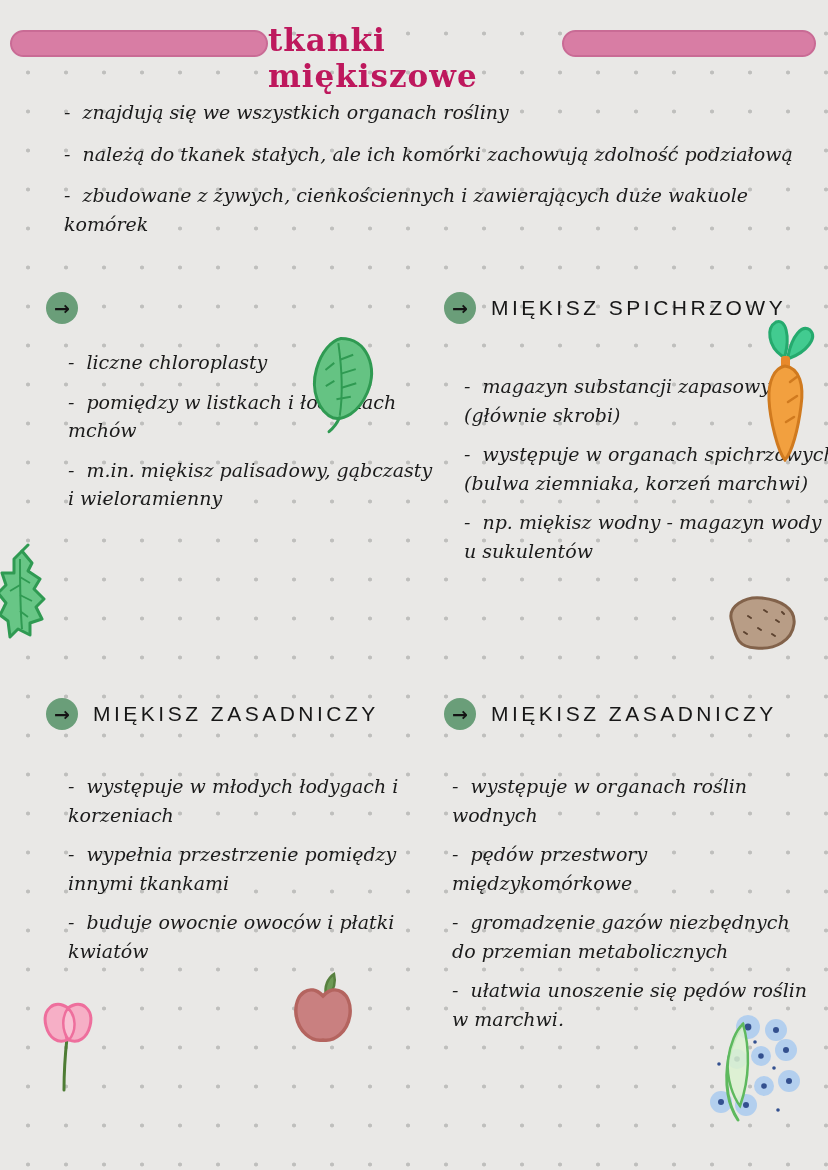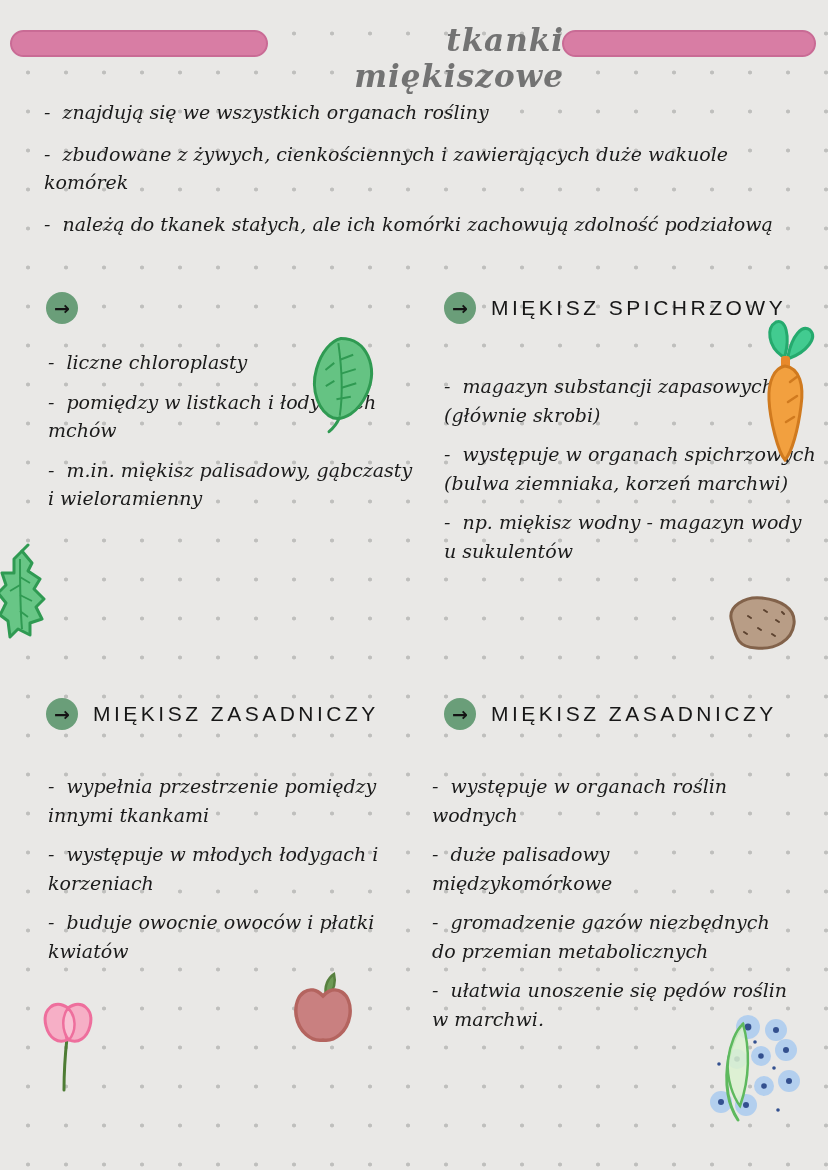--- a/index.html
+++ b/index.html
@@ -8,25 +8,25 @@
     background-color:#e9e8e6;
     background-image:radial-gradient(circle,#bfbfbd 1.7px,rgba(0,0,0,0) 2.3px);
     background-size:38px 39px;background-position:9px 14px;
     font-family:"DejaVu Serif",serif;color:#1b1b1b;
   }
   
   .banner{position:absolute;top:30px;height:27px;border-radius:14px;
     background:#d87da4;border:2px solid #c96b95;box-sizing:border-box;}
   .banner.left{left:10px;width:258px;}
   .banner.right{left:562px;width:254px;}
-  .page-title{position:absolute;top:22px;left:268px;width:296px;text-align:right;
-    font-style:italic;font-weight:bold;font-size:31px;color:#737373;letter-spacing:1px;
+  .page-title{position:absolute;top:22px;left:268px;width:296px;text-align:left;
+    font-weight:bold;font-size:31px;color:#be185d;letter-spacing:1px;
     font-family:"DejaVu Serif",serif;}
   
-  .hand{font-style:italic;font-size:19px;line-height:1.5;}
+  .hand{font-style:italic;font-size:19px;line-height:1.5;margin-left:20px;}
   .hand-line{margin-bottom:11px;}
   .hand-line .dash{margin-right:12px;}
   .intro{position:absolute;left:44px;top:98px;width:756px;}
   .intro .hand-line{margin-bottom:13px;}
   
   .sec-header{position:absolute;display:flex;align-items:center;gap:15px;}
   .arrow-circle{width:32px;height:32px;border-radius:50%;background:#6a9e79;
     display:flex;align-items:center;justify-content:center;
     font-family:"DejaVu Sans",sans-serif;font-size:19px;font-weight:bold;color:#141414;flex:0 0 auto;}
   .sec-title{font-family:"Liberation Sans",sans-serif;font-size:21px;font-weight:500;
@@ -48,22 +48,22 @@
 </style>
 </head>
 <body>
 
 <div class="banner left"></div>
 <div class="page-title">tkanki miękiszowe</div>
 <div class="banner right"></div>
 
 <div class="intro hand">
     <div class="hand-line"><span class="dash">-</span><span>znajdują się we wszystkich organach rośliny</span></div>
+    <div class="hand-line"><span class="dash">-</span><span>należą do tkanek stałych, ale ich komórki zachowują zdolność podziałową</span></div>
     <div class="hand-line"><span class="dash">-</span><span>zbudowane z żywych, cienkościennych i zawierających duże wakuole komórek</span></div>
-    <div class="hand-line"><span class="dash">-</span><span>należą do tkanek stałych, ale ich komórki zachowują zdolność podziałową</span></div>
   </div>
 
 <div class="sec-header" id="sec1-h">
   <div class="arrow-circle">→</div>
 </div>
 <div class="sec-body hand" id="sec1-b">
     <div class="hand-line"><span class="dash">-</span><span>liczne chloroplasty</span></div>
     <div class="hand-line"><span class="dash">-</span><span>pomiędzy w listkach i łodyżkach mchów</span></div>
     <div class="hand-line"><span class="dash">-</span><span>m.in. miękisz palisadowy, gąbczasty i wieloramienny</span></div>
   </div>
@@ -76,32 +76,32 @@
     <div class="hand-line"><span class="dash">-</span><span>magazyn substancji zapasowych (głównie skrobi)</span></div>
     <div class="hand-line"><span class="dash">-</span><span>występuje w organach spichrzowych (bulwa ziemniaka, korzeń marchwi)</span></div>
     <div class="hand-line"><span class="dash">-</span><span>np. miękisz wodny - magazyn wody u sukulentów</span></div>
   </div>
 
 <div class="sec-header" id="sec3-h">
   <div class="arrow-circle">→</div>
   <div class="sec-title">MIĘKISZ ZASADNICZY</div>
 </div>
 <div class="sec-body hand" id="sec3-b">
+    <div class="hand-line"><span class="dash">-</span><span>występuje w młodych łodygach i korzeniach</span></div>
     <div class="hand-line"><span class="dash">-</span><span>wypełnia przestrzenie pomiędzy innymi tkankami</span></div>
-    <div class="hand-line"><span class="dash">-</span><span>występuje w młodych łodygach i korzeniach</span></div>
     <div class="hand-line"><span class="dash">-</span><span>buduje owocnie owoców i płatki kwiatów</span></div>
   </div>
 
 <div class="sec-header" id="sec4-h">
   <div class="arrow-circle">→</div>
   <div class="sec-title">MIĘKISZ ZASADNICZY</div>
 </div>
 <div class="sec-body hand" id="sec4-b">
     <div class="hand-line"><span class="dash">-</span><span>występuje w organach roślin wodnych</span></div>
-    <div class="hand-line"><span class="dash">-</span><span>duże palisadowy międzykomórkowe</span></div>
+    <div class="hand-line"><span class="dash">-</span><span>pędów przestwory międzykomórkowe</span></div>
     <div class="hand-line"><span class="dash">-</span><span>gromadzenie gazów niezbędnych do przemian metabolicznych</span></div>
     <div class="hand-line"><span class="dash">-</span><span>ułatwia unoszenie się pędów roślin w marchwi.</span></div>
   </div>
 
 <svg class="deco" id="deco-leaf" viewBox="0 0 84 102">
   <path d="M34 5 C60 2 74 30 66 56 C59 78 45 86 35 85 C20 81 9 60 13 38 C16 20 25 8 34 5 Z" fill="#65c383" stroke="#2f9a52" stroke-width="3"></path>
   <path d="M32 10 C38 34 42 60 41 82" fill="none" stroke="#2f9a52" stroke-width="2"></path>
   <path d="M36 26 L48 20 M38 40 L52 34 M40 54 L54 48 M36 66 L50 62 M30 30 L22 38 M32 48 L24 54" stroke="#2f9a52" stroke-width="2" fill="none"></path>
   <path d="M41 84 C39 90 36 95 32 99" fill="none" stroke="#2f9a52" stroke-width="3" stroke-linecap="round"></path>
 </svg>

